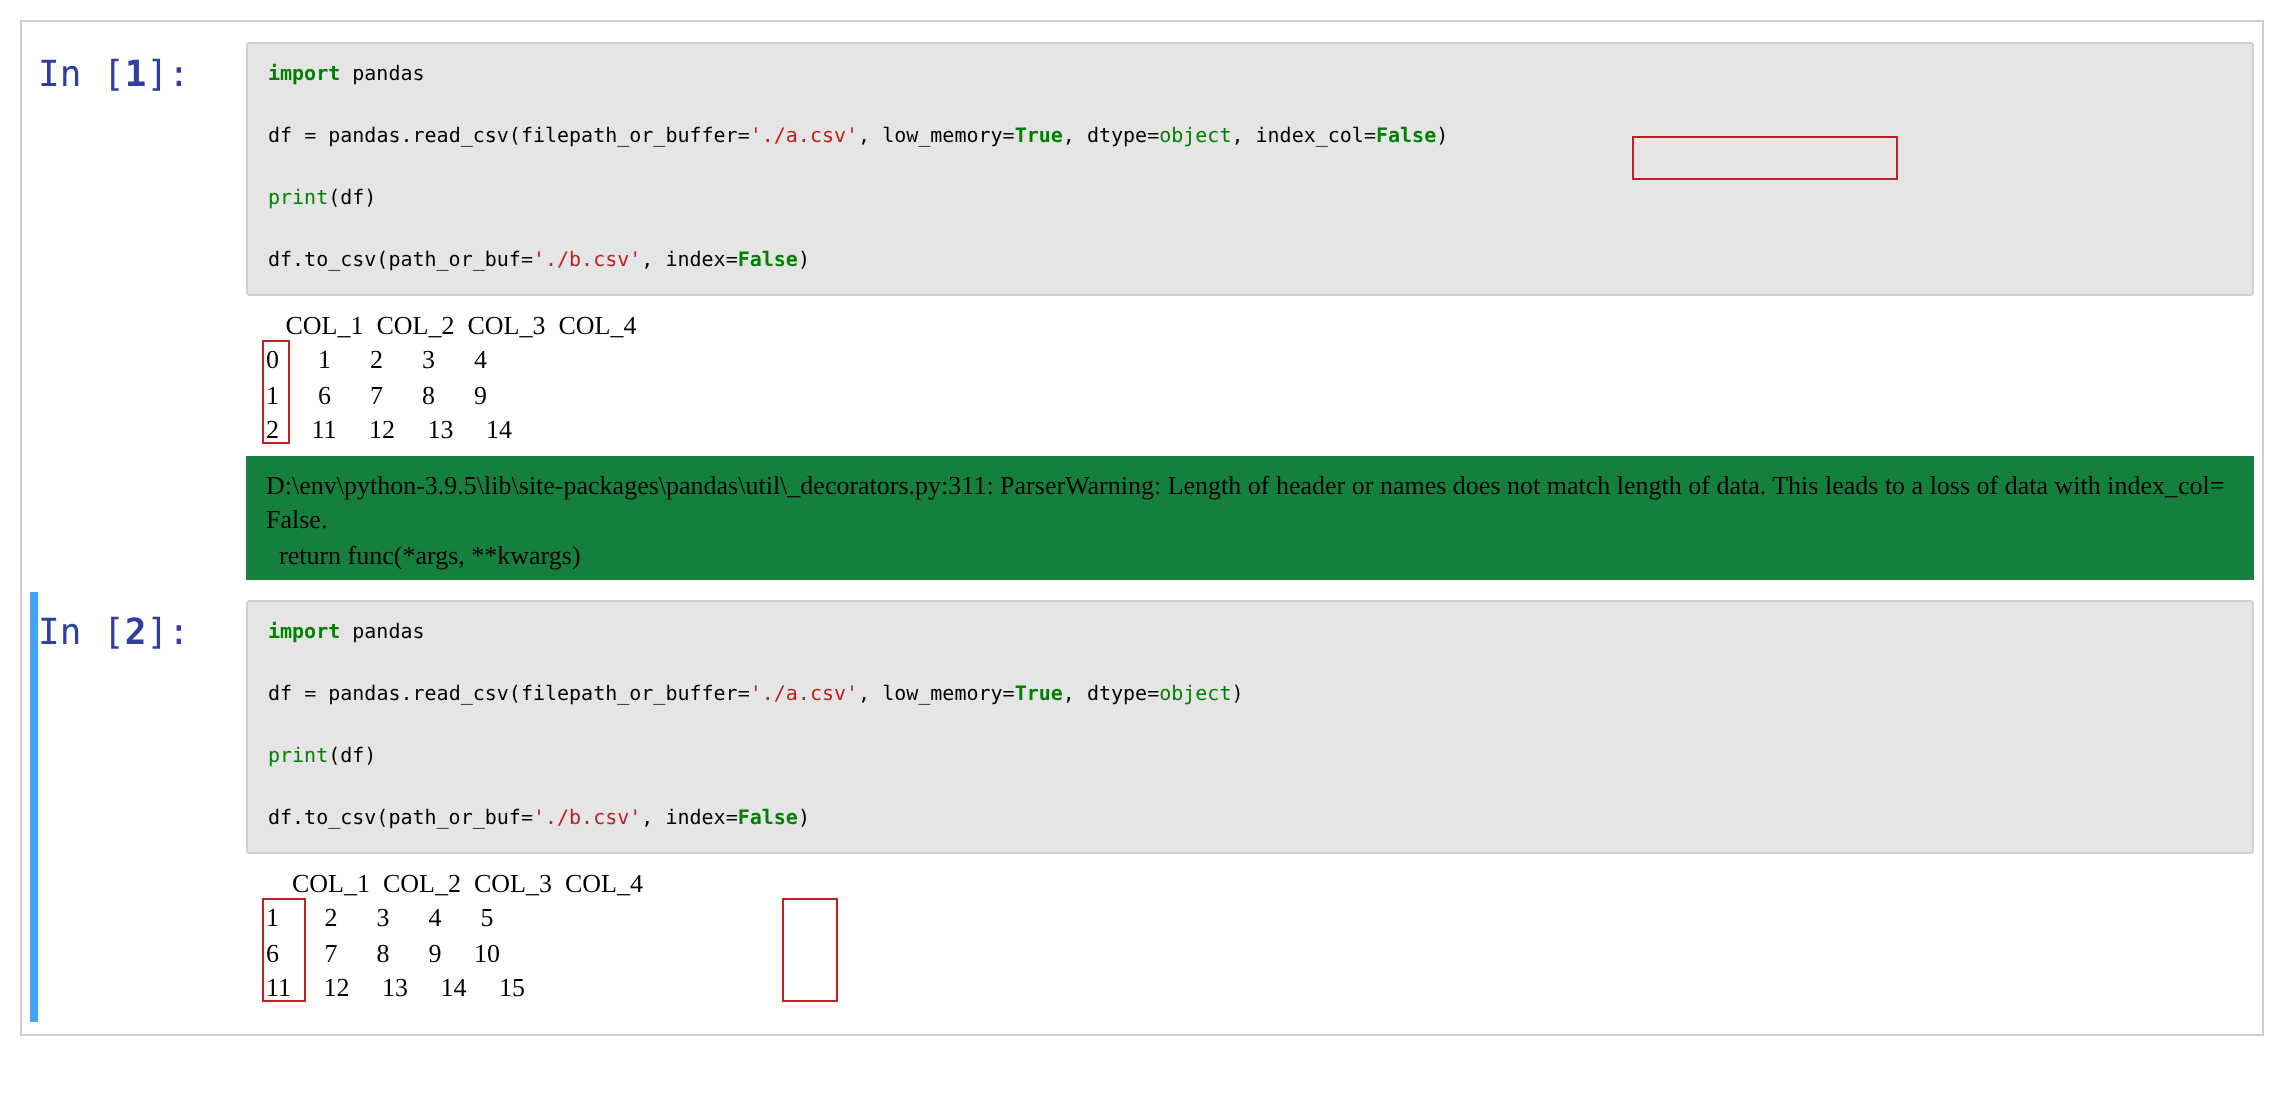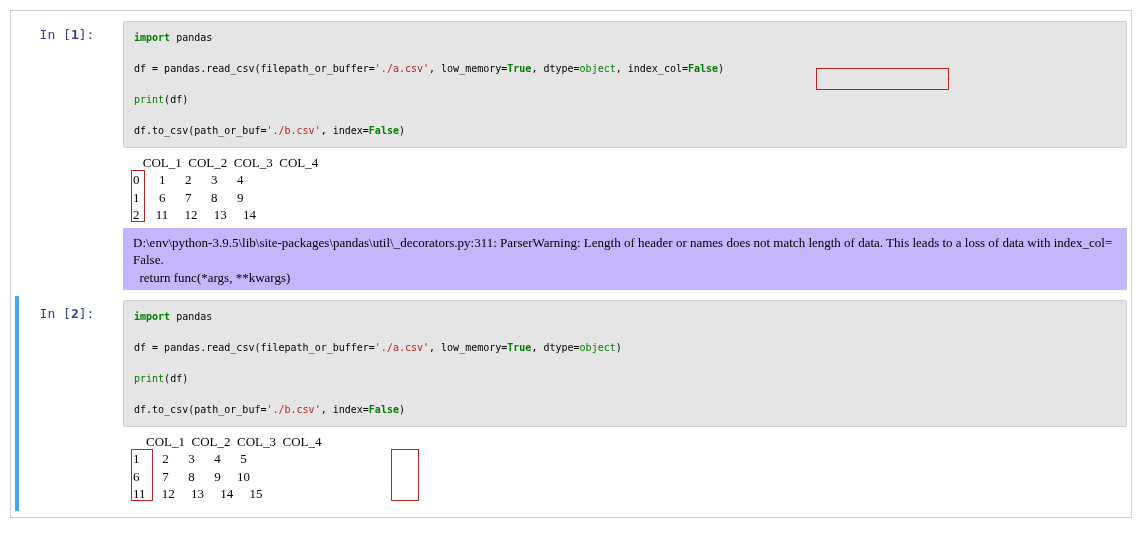--- a/index.html
+++ b/index.html
@@ -21,24 +21,24 @@
     padding: 4px 0;
     border-left: 4px solid transparent;
   }
   .cell.selected { border-left: 4px solid #42A5F5; }
   .code-row, .out-row {
     display: flex;
     align-items: flex-start;
   }
   .prompt {
     flex: 0 0 104px;
-    text-align: center;
+    text-align: left;
     padding: 6px 8px 0 0;
     font-family: "DejaVu Sans Mono", Menlo, Consolas, monospace;
-    font-size: 13px;
+    font-size: 18px;
     color: #303F9F;
     white-space: nowrap;
   }
   .prompt .num { font-weight: 700; }
   .prompt.out-prompt { color: #D84315; }
   .code-area {
     flex: 1;
     border: 1px solid #cfcfcf;
     border-radius: 2px;
     background: #e5e5e5;
@@ -53,21 +53,21 @@
   .out-area {
     flex: 1;
     font-family: Liberation Serif, serif;
     font-size: 13px;
     line-height: 1.35;
     white-space: pre;
     padding: 6px 10px 4px 10px;
     position: relative;
   }
   .out-area.stderr {
-    background: #c4b5fd;
+    background: #15803d;
     white-space: pre-wrap;
     word-break: break-all;
   }
   .kw  { color: #008000; font-weight: 700; }
   .bld { color: #008000; font-weight: 700; }
   .str { color: #BA2121; }
   .builtin { color: #008000; }
   .pun { color: #000; }
 
   .hl-box {

